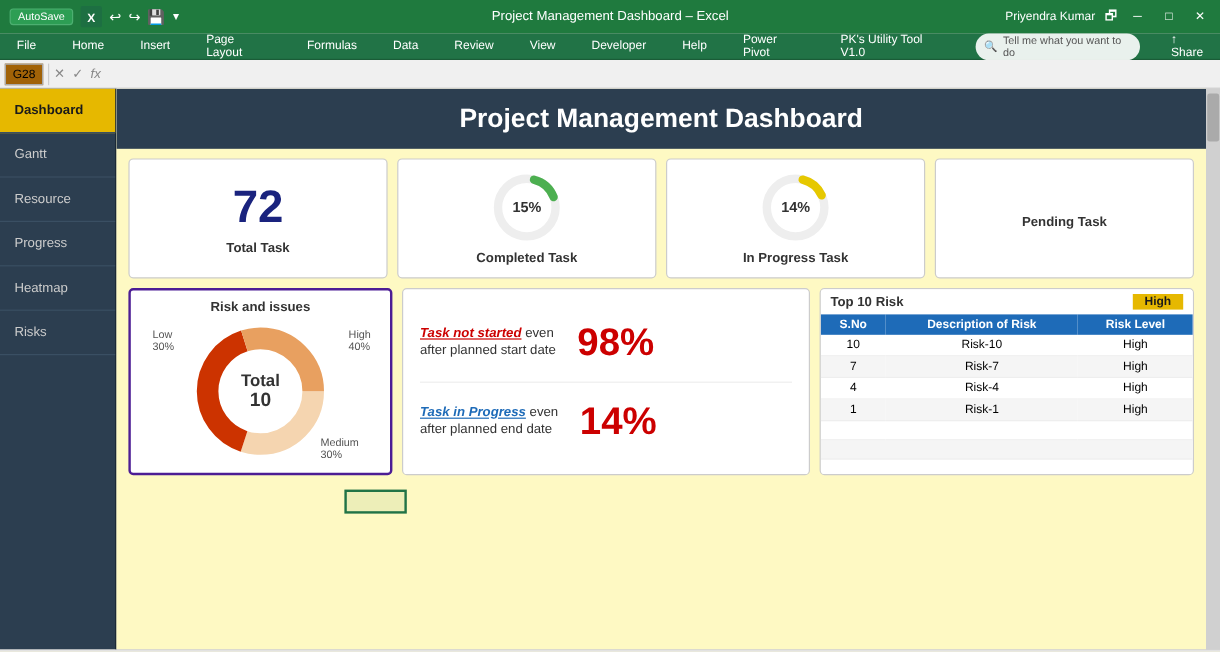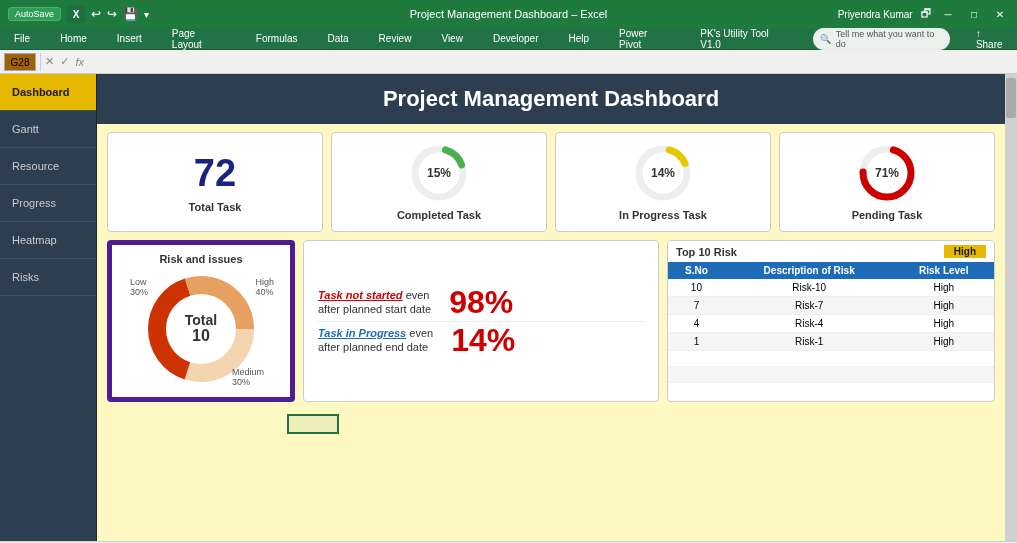--- a/index.html
+++ b/index.html
@@ -45,24 +45,24 @@
     
     .status-card { width: 90px; height: 70px; background: radial-gradient(circle at center, #888 0%, #555 60%, #333 100%); border-radius: 8px; display: flex; align-items: center; justify-content: center; box-shadow: inset 0 0 10px rgba(0,0,0,0.5); }
     .red-ball { width: 44px; height: 44px; background: radial-gradient(circle at 35% 35%, #ff6666, #cc0000 60%, #800000); border-radius: 50%; box-shadow: 0 2px 8px rgba(0,0,0,0.5); }
 
     
     .donut-container { position: relative; width: 60px; height: 60px; }
     .donut-label { position: absolute; top: 50%; left: 50%; transform: translate(-50%,-50%); font-size: 12px; font-weight: bold; color: #333; }
 
     
     .bottom-row { display: flex; gap: 8px; padding: 0 10px 8px; }
-    .risk-chart-card { background: white; border: 5px solid #4c1d95; border-radius: 4px; width: 188px; padding: 8px; }
+    .risk-chart-card { background: white; border: 2px solid #4c1d95; border-radius: 4px; width: 220px; padding: 8px; }
     .risk-chart-title { font-size: 11px; font-weight: bold; color: #333; text-align: center; margin-bottom: 4px; }
 
-    .task-info-card { background: white; border: 1px solid #ccc; border-radius: 4px; flex: 1; padding: 10px 14px; display: flex; flex-direction: column; justify-content: center; }
+    .task-info-card { background: white; border: 1px solid #ccc; border-radius: 4px; flex: 1; padding: 10px 14px; display: flex; flex-direction: column; justify-content: center; gap: 14px; }
     .task-row { display: flex; align-items: center; gap: 10px; }
     .task-desc { font-size: 11px; line-height: 1.3; }
     .task-pct { font-size: 28px; font-weight: bold; color: #cc0000; }
 
     .top-risk-card { background: white; border: 1px solid #ccc; border-radius: 4px; flex: 1; padding: 0; overflow: hidden; }
     .top-risk-header { display: flex; justify-content: space-between; align-items: center; background: white; padding: 4px 8px; }
     .top-risk-title { font-size: 11px; font-weight: bold; color: #333; }
     .high-badge { background: #e6b800; color: #1a1a1a; font-size: 10px; font-weight: bold; padding: 1px 10px; }
     .risk-table { width: 100%; border-collapse: collapse; font-size: 10px; }
     .risk-table th { background: #1e6bb8; color: white; padding: 3px 6px; text-align: center; }
@@ -175,27 +175,20 @@
           <svg width="60" height="60" class="ring-svg">
             <circle cx="30" cy="30" r="24" fill="none" stroke="#eee" stroke-width="7"></circle>
             <circle cx="30" cy="30" r="24" fill="none" stroke="#e6c800" stroke-width="7" stroke-dasharray="21.1 129.2" stroke-dashoffset="31.4" stroke-linecap="round"></circle>
           </svg>
           <div class="donut-label">14%</div>
         </div>
         <div class="kpi-label">In Progress Task</div>
       </div>
 
       <div class="kpi-card">
-        <div class="donut-container">
-          <svg width="60" height="60" class="ring-svg">
-            <circle cx="30" cy="30" r="24" fill="none" stroke="#eee" stroke-width="7"></circle>
-            <circle cx="30" cy="30" r="24" fill="none" stroke="#cc0000" stroke-width="7" stroke-dasharray="107.4 42.9" stroke-dashoffset="31.4" stroke-linecap="round"></circle>
-          </svg>
-          <div class="donut-label">71%</div>
-        </div>
         <div class="kpi-label">Pending Task</div>
       </div>
     </div>
 
     <div class="bottom-row">
 
       <div class="risk-chart-card">
         <div class="risk-chart-title">Risk and issues</div>
         <div style="position:relative;display:flex;align-items:center;justify-content:center;margin-top:4px;">
 

